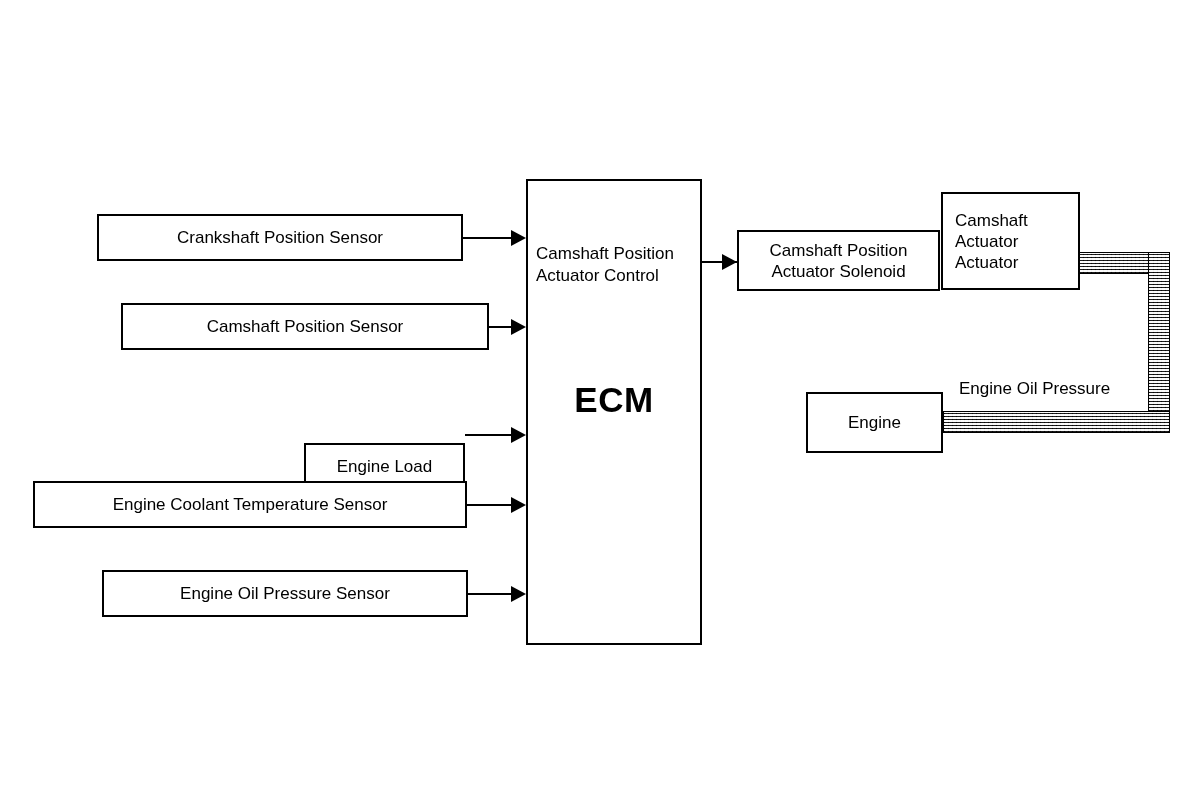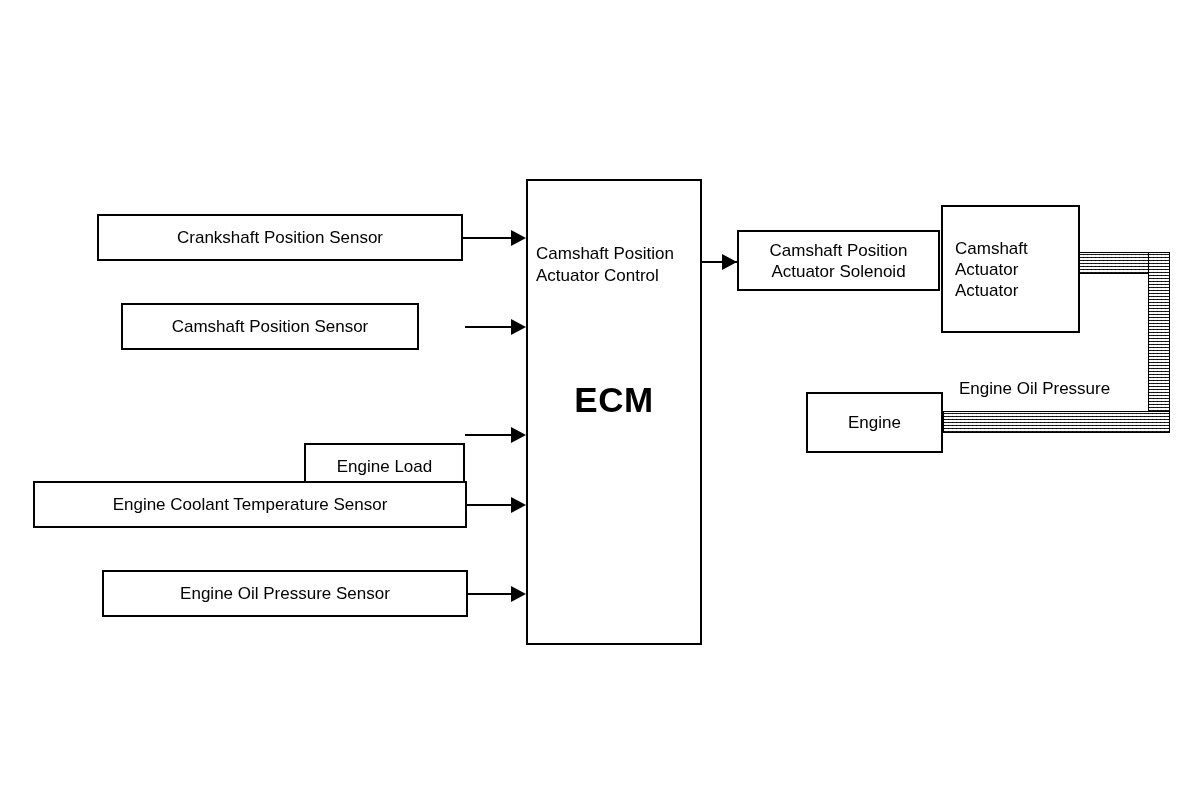--- a/index.html
+++ b/index.html
@@ -106,21 +106,21 @@
 </style>
 </head>
 <body>
 
 <div id="diagram">
 
   <div class="box" style="left:97px; top:214px; width:366px; height:47px;">
     <span>Crankshaft Position Sensor</span>
   </div>
 
-  <div class="box" style="left:121px; top:303px; width:298px; height:47px;">
+  <div class="box" style="left:121px; top:303px; width:368px; height:47px;">
     <span>Camshaft Position Sensor</span>
   </div>
 
   <div class="box" style="left:304px; top:411px; width:161px; height:47px;margin-top:32px;">
     <span>Engine Load</span>
   </div>
 
   <div class="box" style="left:33px; top:481px; width:434px; height:47px;">
     <span>Engine Coolant Temperature Sensor</span>
   </div>
@@ -155,21 +155,21 @@
   <div class="conn" style="left:702px; top:261px; width:36px;"></div>
   <div class="arrowhead" style="left:722px; top:254px;"></div>
 
   <div class="box" style="left:737px; top:230px; width:203px; height:61px;">
     <div>
       <div>Camshaft Position</div>
       <div>Actuator Solenoid</div>
     </div>
   </div>
 
-  <div class="box left-text" style="left:941px; top:205px; width:139px; height:128px;align-items:center;">
+  <div class="box left-text" style="left:941px; top:192px; width:139px; height:98px;align-items:center;">
     <div>
       <div>Camshaft</div>
       <div>Actuator</div>
       <div>Actuator</div>
     </div>
   </div>
 
   <div class="pipe-seg" style="left:1078px; top:252px; width:92px; height:22px;"></div>
 
   <div class="pipe-seg" style="left:1148px; top:252px; width:22px; height:181px;"></div>

